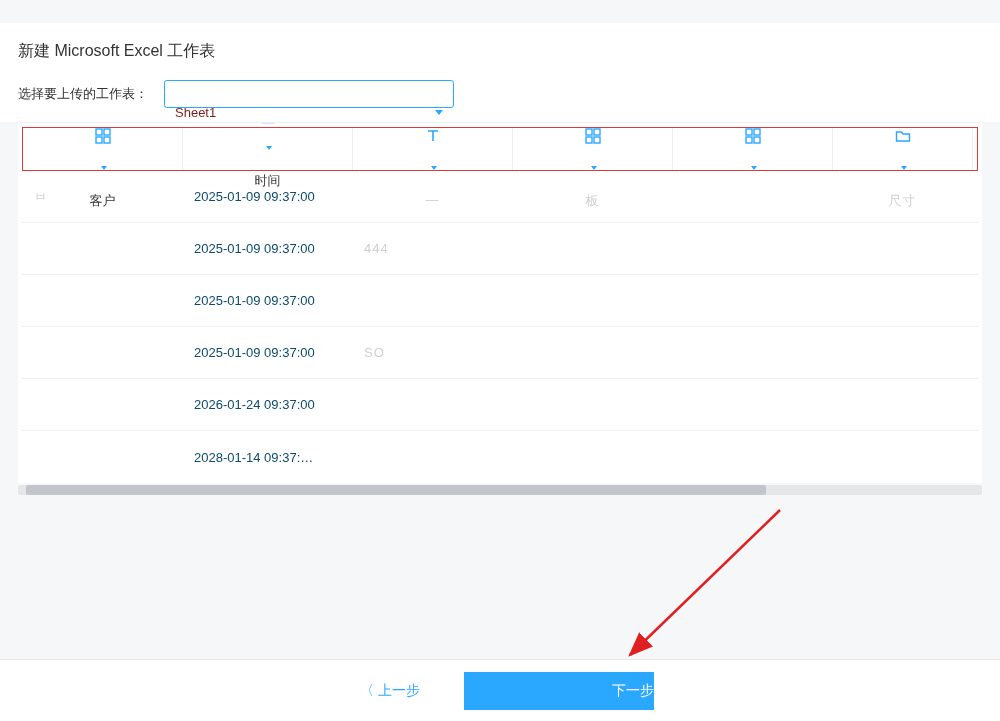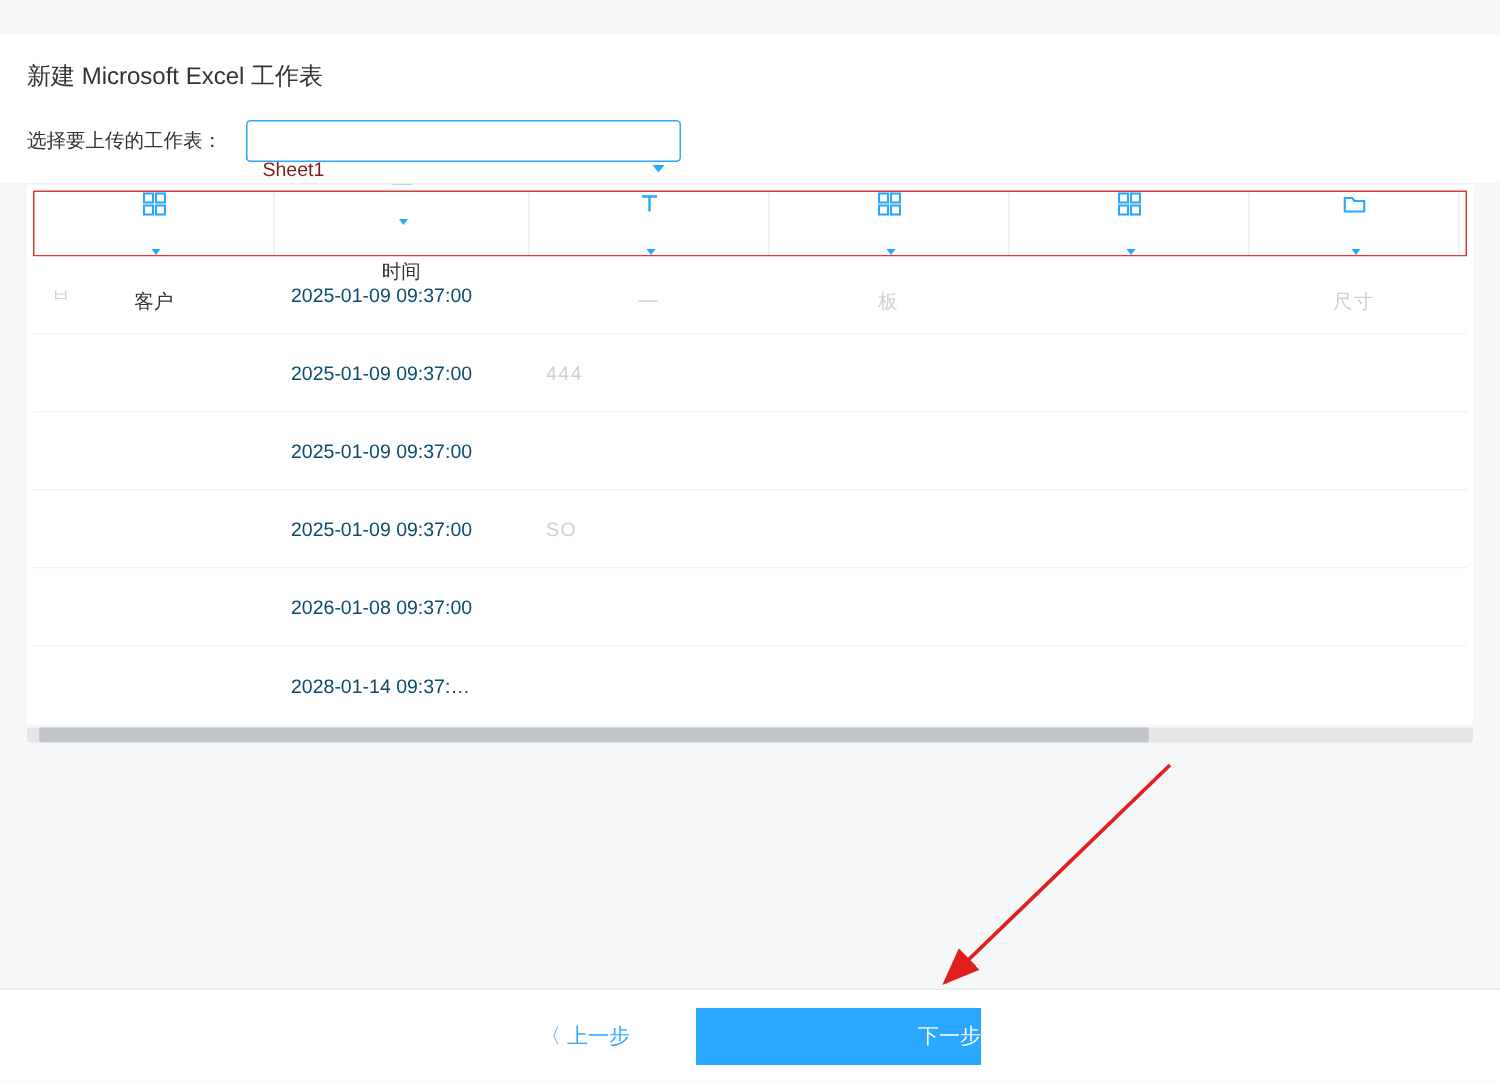--- a/index.html
+++ b/index.html
@@ -298,21 +298,21 @@
     <div class="data-row">
       <div class="cell c0 scrub"></div>
       <div class="cell c1">2025-01-09 09:37:00</div>
       <div class="cell c2 scrub">SO</div>
       <div class="cell c3 scrub"></div>
       <div class="cell c4 scrub"></div>
       <div class="cell c5 scrub"></div>
     </div>
     <div class="data-row">
       <div class="cell c0 scrub"></div>
-      <div class="cell c1">2026-01-08 09:37:00</div>
+      <div class="cell c1">2026-01-24 09:37:00</div>
       <div class="cell c2 scrub"></div>
       <div class="cell c3 scrub"></div>
       <div class="cell c4 scrub"></div>
       <div class="cell c5 scrub"></div>
     </div>
     <div class="data-row" style="border-bottom:none;">
       <div class="cell c0 scrub"></div>
       <div class="cell c1">2028-01-14 09:37:…</div>
       <div class="cell c2 scrub"></div>
       <div class="cell c3 scrub"></div>

